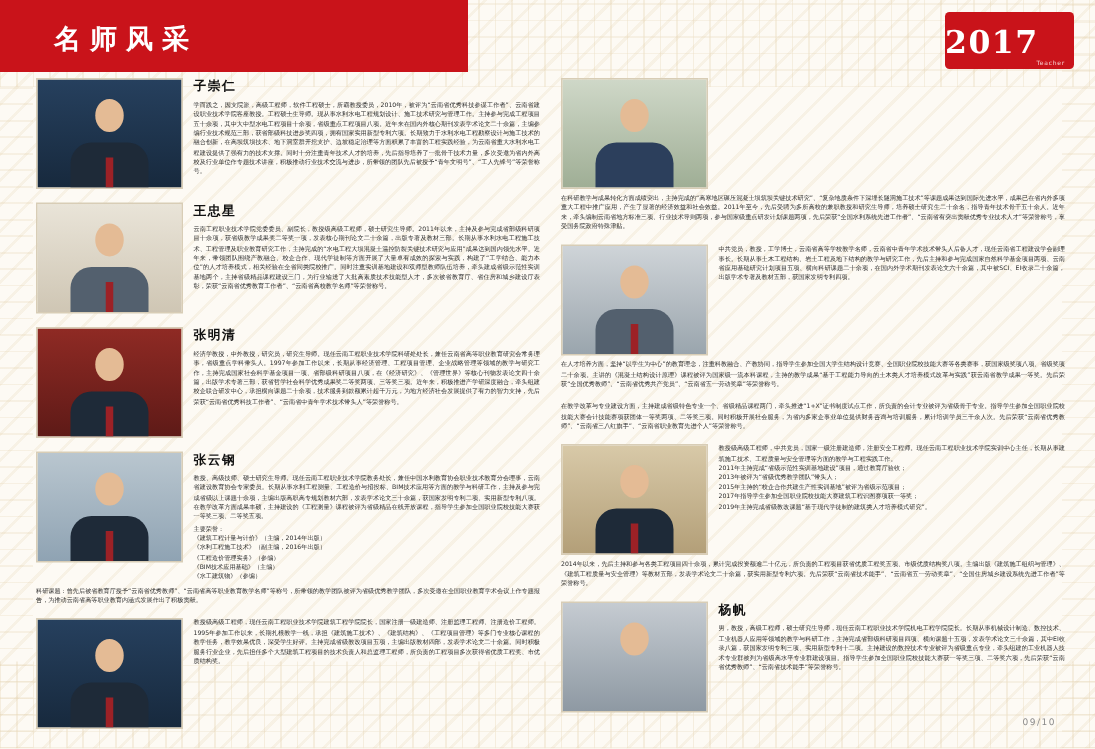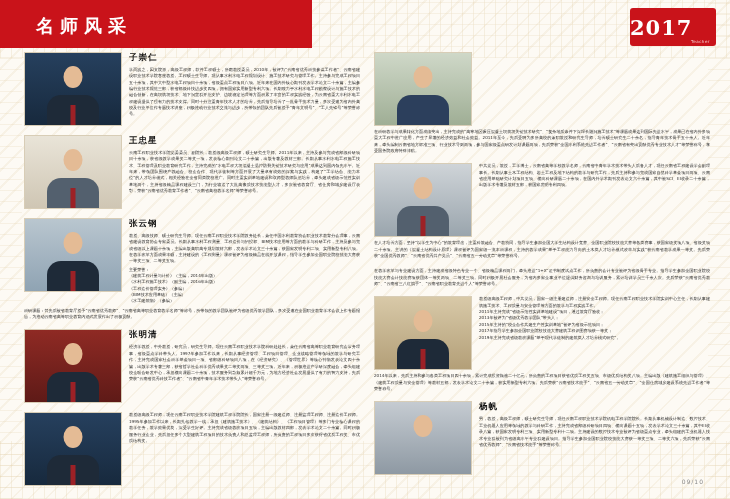--- a/index.html
+++ b/index.html
@@ -167,20 +167,34 @@
         </div>
         <div class="txt">
           <div class="name">王忠星</div>
           <div class="bio">云南工程职业技术学院党委委员、副院长，教授级高级工程师，硕士研究生导师。2011年以来，主持及参与完成省部级科研项目十余项，获省级教学成果奖二等奖一项，发表核心期刊论文二十余篇，出版专著及教材三部。长期从事水利水电工程施工技术、工程管理及职业教育研究工作，主持完成的“水电工程大坝混凝土温控防裂关键技术研究与应用”成果达到国内领先水平。近年来，带领团队围绕产教融合、校企合作、现代学徒制等方面开展了大量卓有成效的探索与实践，构建了“工学结合、能力本位”的人才培养模式，相关经验在全省同类院校推广。同时注重实训基地建设和双师型教师队伍培养，牵头建成省级示范性实训基地两个，主持省级精品课程建设三门，为行业输送了大批高素质技术技能型人才，多次被省教育厅、省住房和城乡建设厅表彰，荣获“云南省优秀教育工作者”、“云南省高校教学名师”等荣誉称号。</div>
         </div>
       </div>
     </div>
 
     <div class="entry-block">
       <div class="head-row">
+        <div class="photo bgF">
+          <div class="shirt sh-dark"></div>
+            <div class="head"></div>
+            <div class="tie"></div>
+        </div>
+        <div class="txt">
+          <div class="name">张明清</div>
+          <div class="bio">经济学教授，中外教授，研究员，研究生导师。现任云南工程职业技术学院科研处处长，兼任云南省高等职业教育研究会常务理事，省级重点学科带头人。1997年参加工作以来，长期从事经济管理、工程项目管理、企业战略管理等领域的教学与研究工作，主持完成国家社会科学基金项目一项、省部级科研项目八项，在《经济研究》、《管理世界》等核心刊物发表论文四十余篇，出版学术专著三部，获省哲学社会科学优秀成果奖二等奖两项、三等奖三项。近年来，积极推进产学研深度融合，牵头组建校企联合研发中心，承担横向课题二十余项，技术服务到款额累计超千万元，为地方经济社会发展提供了有力的智力支持，先后荣获“云南省优秀科技工作者”、“云南省中青年学术技术带头人”等荣誉称号。</div>
+        </div>
+      </div>
+    </div>
+
+    <div class="entry-block">
+      <div class="head-row">
         <div class="photo bgC">
           <div class="shirt sh-dark"></div>
             <div class="head"></div>
             <div class="tie"></div>
         </div>
         <div class="txt">
           <div class="name">张云钢</div>
           <div class="bio">教授、高级技师、硕士研究生导师。现任云南工程职业技术学院教务处长，兼任中国水利教育协会职业技术教育分会理事，云南省建设教育协会专家委员。长期从事水利工程测量、工程造价与招投标、BIM技术应用等方面的教学与科研工作，主持及参与完成省级以上课题十余项，主编出版高职高专规划教材六部，发表学术论文三十余篇，获国家发明专利二项、实用新型专利八项。在教学改革方面成果丰硕，主持建设的《工程测量》课程被评为省级精品在线开放课程，指导学生参加全国职业院校技能大赛获一等奖三项、二等奖五项。</div>
           <div class="bio" style="margin-top:2px;">主要荣誉：</div>
           <div class="bio">《建筑工程计量与计价》（主编，2014年出版）</div>
@@ -188,34 +202,20 @@
           <div class="bio">《工程造价管理实务》（参编）</div>
           <div class="bio">《BIM技术应用基础》（主编）</div>
           <div class="bio">《水工建筑物》（参编）</div>
         </div>
       </div>
       <div class="full-bio">科研课题：曾先后被省教育厅授予“云南省优秀教师”、“云南省高等职业教育教学名师”等称号，所带领的教学团队被评为省级优秀教学团队，多次受邀在全国职业教育学术会议上作专题报告，为推动云南省高等职业教育内涵式发展作出了积极贡献。</div>
     </div>
 
     <div class="entry-block">
       <div class="head-row">
-        <div class="photo bgF">
-          <div class="shirt sh-dark"></div>
-            <div class="head"></div>
-            <div class="tie"></div>
-        </div>
-        <div class="txt">
-          <div class="name">张明清</div>
-          <div class="bio">经济学教授，中外教授，研究员，研究生导师。现任云南工程职业技术学院科研处处长，兼任云南省高等职业教育研究会常务理事，省级重点学科带头人。1997年参加工作以来，长期从事经济管理、工程项目管理、企业战略管理等领域的教学与研究工作，主持完成国家社会科学基金项目一项、省部级科研项目八项，在《经济研究》、《管理世界》等核心刊物发表论文四十余篇，出版学术专著三部，获省哲学社会科学优秀成果奖二等奖两项、三等奖三项。近年来，积极推进产学研深度融合，牵头组建校企联合研发中心，承担横向课题二十余项，技术服务到款额累计超千万元，为地方经济社会发展提供了有力的智力支持，先后荣获“云南省优秀科技工作者”、“云南省中青年学术技术带头人”等荣誉称号。</div>
-        </div>
-      </div>
-    </div>
-
-    <div class="entry-block">
-      <div class="head-row">
         <div class="photo bgA">
           <div class="shirt sh-dark"></div>
             <div class="head"></div>
             <div class="tie"></div>
         </div>
         <div class="txt">
           <div class="bio">教授级高级工程师，现任云南工程职业技术学院建筑工程学院院长，国家注册一级建造师、注册监理工程师、注册造价工程师。1995年参加工作以来，长期扎根教学一线，承担《建筑施工技术》、《建筑结构》、《工程项目管理》等多门专业核心课程的教学任务，教学效果优良，深受学生好评。主持完成省级教改项目五项，主编出版教材四部，发表学术论文二十余篇。同时积极服务行业企业，先后担任多个大型建筑工程项目的技术负责人和总监理工程师，所负责的工程项目多次获得省优质工程奖、市优质结构奖。</div>
         </div>
       </div>
     </div>

